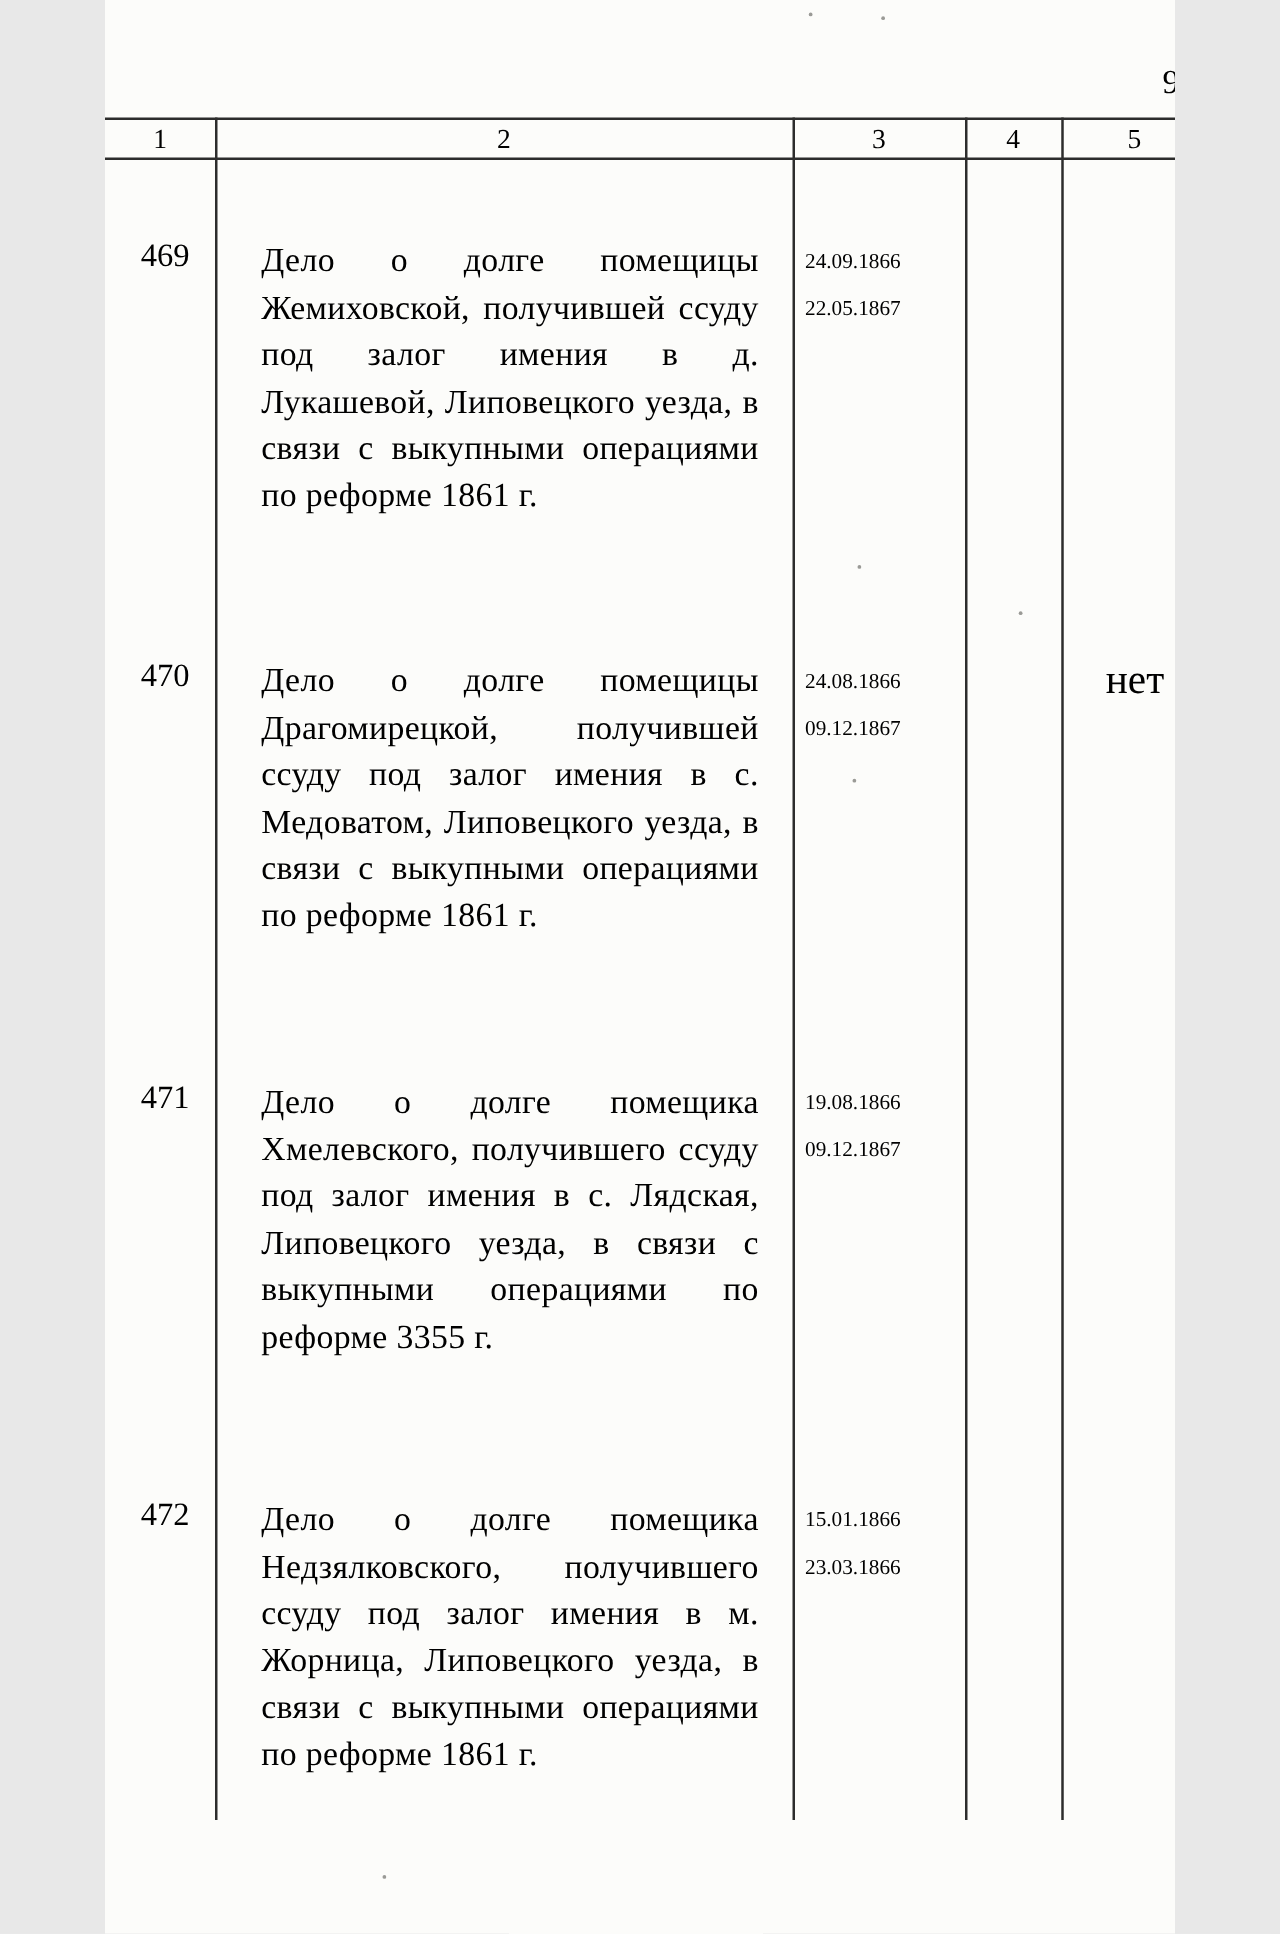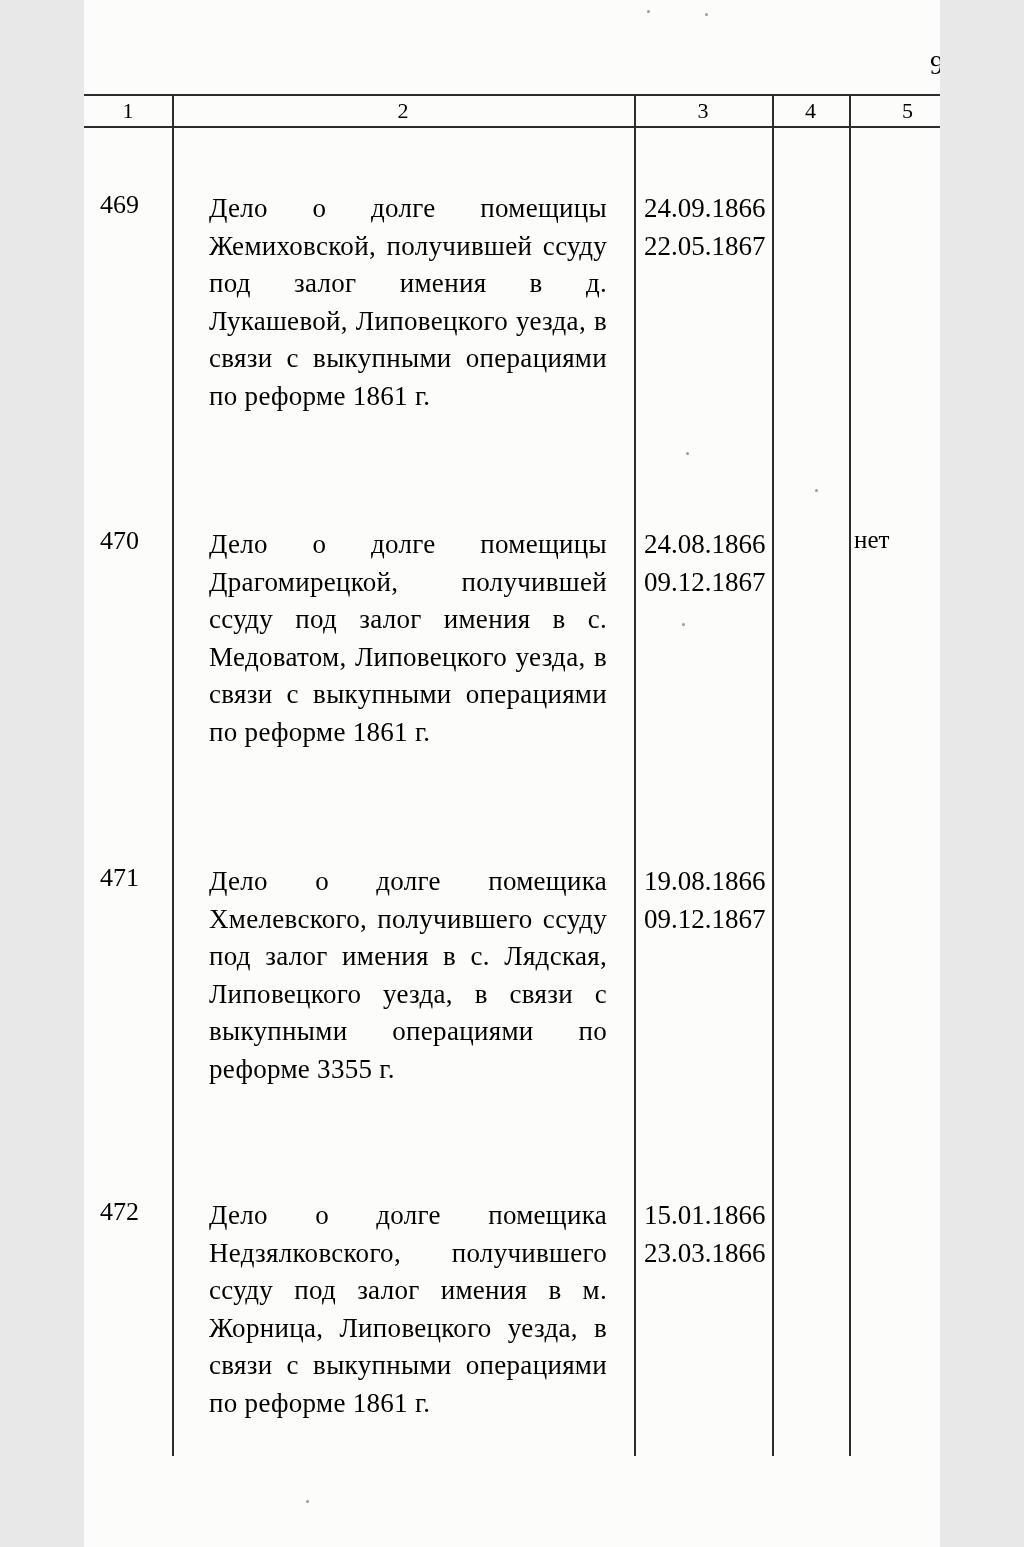--- a/index.html
+++ b/index.html
@@ -39,35 +39,35 @@
   .col-header.h3 { left:550px; width:138px; }
   .col-header.h4 { left:688px; width:77px; }
   .col-header.h5 { left:765px; width:117px; }
   .record { position:absolute; left:0; width:1024px; }
   .record.r0 { top:190px; }
   .record.r1 { top:526px; }
   .record.r2 { top:863px; }
   .record.r3 { top:1197px; }
   .col-id {
     position:absolute; left:16px; width:64px; top:0;
-    font-size:26px; 
+    font-size:26px; text-align:center;
   }
   .col-desc {
     position:absolute; left:125px; width:398px; top:0;
     font-size:27px; line-height:37.5px;
     text-align:justify; text-align-last:left;
     letter-spacing:0.3px;
   }
   .col-dates {
     position:absolute; left:560px; width:125px; top:0;
-    font-size:27px; line-height:37.5px;
+    font-size:17px; line-height:37.5px;
   }
   .col-note {
     position:absolute; left:770px; width:108px; top:0;
-    font-size:25px; text-align:left;
+    font-size:33px; text-align:center;
   }
   .speck {
     position:absolute; width:3px; height:3px; border-radius:50%;
     background:#9a9a96;
   }
 </style>
 </head>
 <body>
 
 <div class="page">

